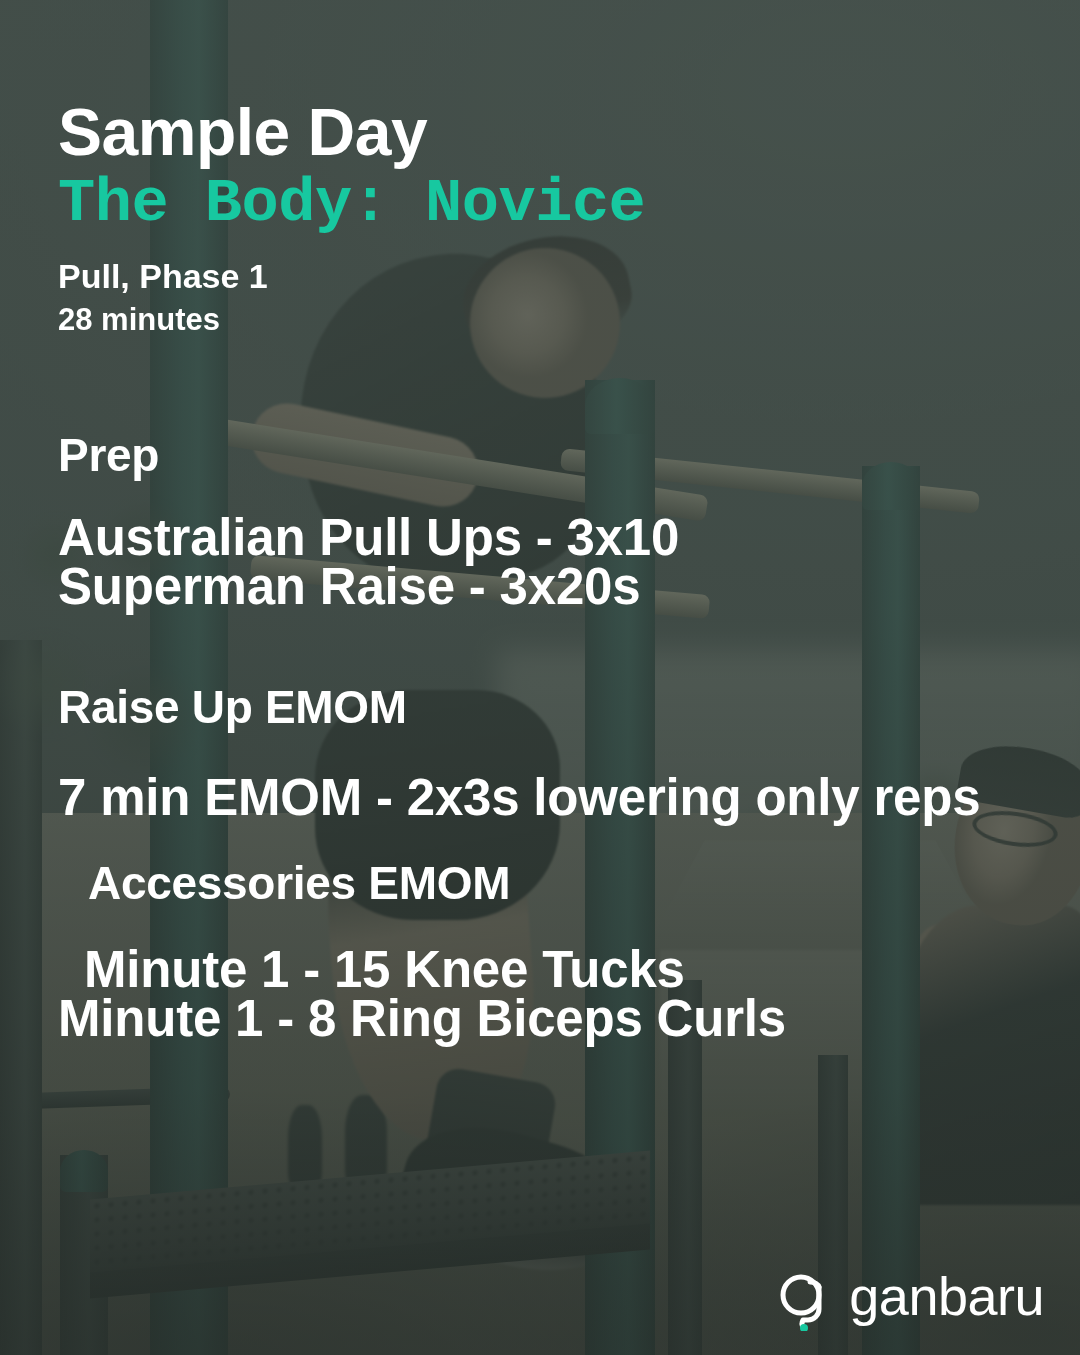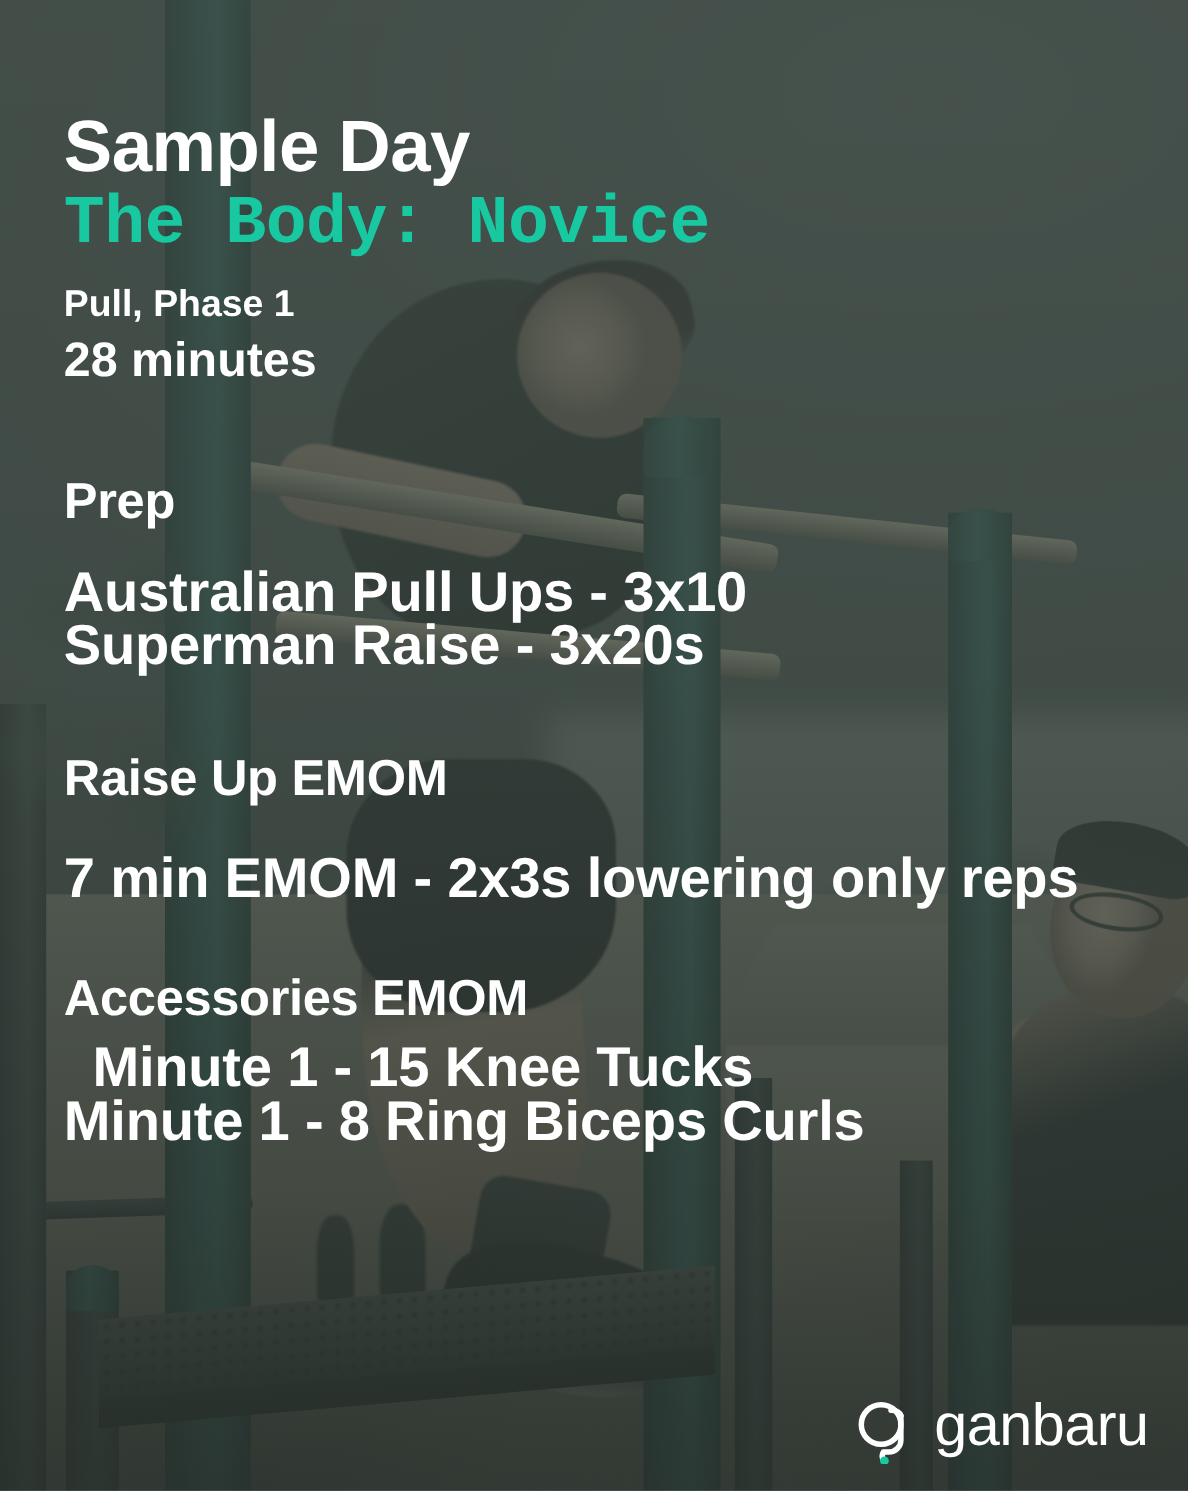--- a/index.html
+++ b/index.html
@@ -236,40 +236,40 @@
     position:absolute; left:58px; top:172px;
     font-size:62px; font-weight:700; letter-spacing:-0.5px;
     line-height:1.04;
   }
   .meta1 {
     position:absolute; left:58px; top:256px;
     font-size:34px; font-weight:700; color:#ffffff; line-height:1.18;
   }
   .meta2 {
     position:absolute; left:58px; top:302px;
-    font-size:44px; font-weight:700; color:#ffffff; line-height:1.18;
+    font-size:31px; font-weight:700; color:#ffffff; line-height:1.18;
   }
 
   .sec-head {
     position:absolute; left:58px;
     font-size:46px; font-weight:700; color:#ffffff; letter-spacing:-0.3px;
   }
   .sec-line {
     position:absolute; left:58px;
     font-size:51px; font-weight:700; color:#ffffff; letter-spacing:-0.2px;
   }
 
   #h-prep   { top:428px; }
   #p-l1     { top:508px; }
   #p-l2     { top:557px; }
 
   #h-chin   { top:680px; }
   #c-l1     { top:768px; }
 
-  #h-acc    { top:880px; }
+  #h-acc    { top:856px;margin-left:30px; }
   #a-l1     { top:940px;margin-left:26px; }
   #a-l2     { top:989px; }
 
   
   .logo {
     position:absolute; right:36px; bottom:24px;
     display:flex; align-items:flex-start; gap:16px;
   }
   .logo-mark { width:56px; height:62px; position:relative; flex:0 0 auto; }
   .logo-word {

